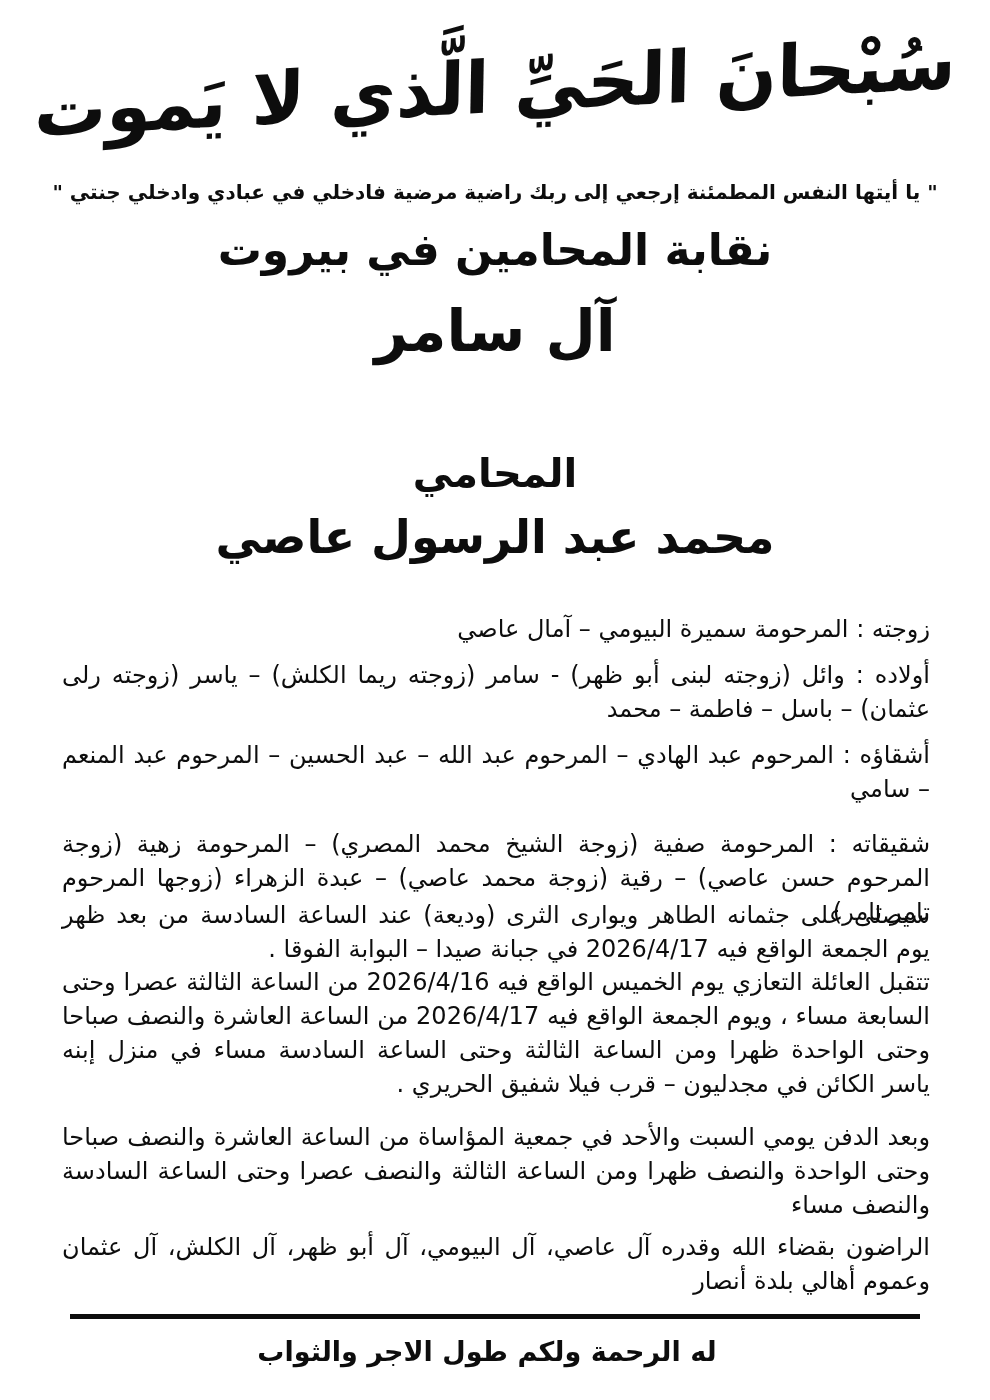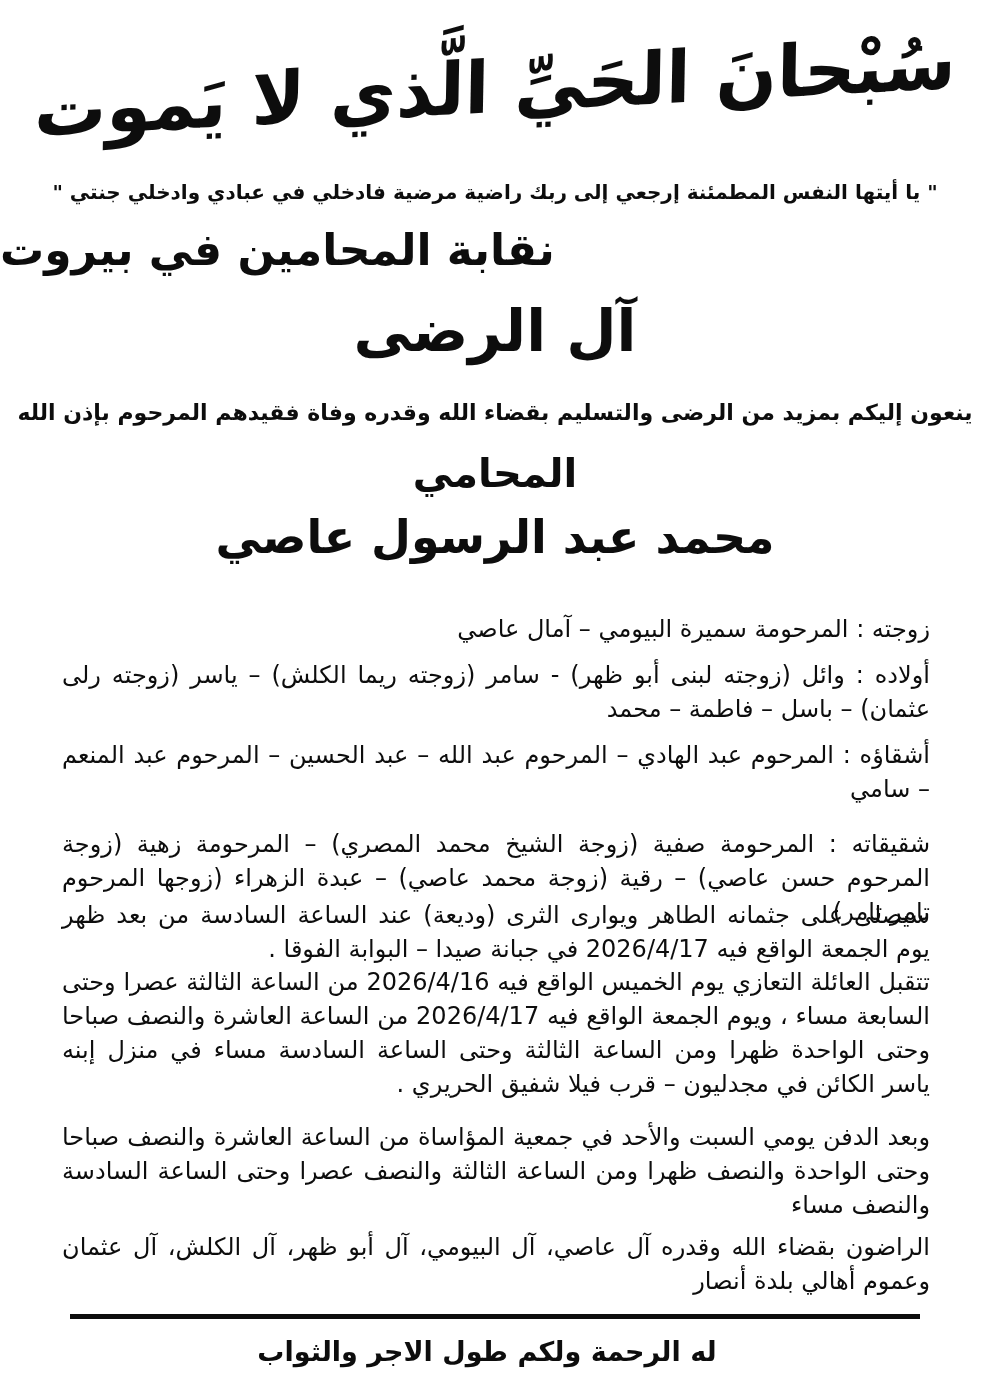--- a/index.html
+++ b/index.html
@@ -44,21 +44,21 @@
     font-weight: bold;
     font-size: 20px;
     white-space: nowrap;
   }
   
   .org-title {
     position: absolute;
     top: 224px;
     right: 0;
     width: 100%;
-    text-align: left;
+    text-align: center;
     font-weight: bold;
     font-size: 44px;
     line-height: 1.2;
   }
   .family-title {
     position: absolute;
     top: 294px;
     right: 0;
     width: 100%;
     text-align: center;
@@ -137,23 +137,22 @@
 <div class="page">
 
   <div class="calligraphy">
     <span>سُبْحانَ الحَيِّ الَّذي لا يَموت</span>
   </div>
 
   <div class="verse">" يا أيتها النفس المطمئنة إرجعي إلى ربك راضية مرضية فادخلي في عبادي وادخلي جنتي "</div>
 
   <div class="org-title">نقابة المحامين في بيروت</div>
 
-  <div class="family-title">آل الرضى</div>
+  <div class="family-title">آل سامر</div>
 
-  <div class="announce-line">ينعون إليكم بمزيد من الرضى والتسليم بقضاء الله وقدره وفاة فقيدهم المرحوم بإذن الله</div>
 
   <div class="deceased-title">المحامي</div>
 
   <div class="deceased-name">محمد عبد الرسول عاصي</div>
 
   <p class="para p-wife">زوجته : المرحومة سميرة البيومي – آمال عاصي</p>
 
   <p class="para p-children">أولاده : وائل (زوجته لبنى أبو ظهر) - سامر (زوجته ريما الكلش) – ياسر (زوجته رلى عثمان) – باسل – فاطمة – محمد</p>
 
   <p class="para p-brothers">أشقاؤه : المرحوم عبد الهادي – المرحوم عبد الله – عبد الحسين – المرحوم عبد المنعم – سامي</p>

